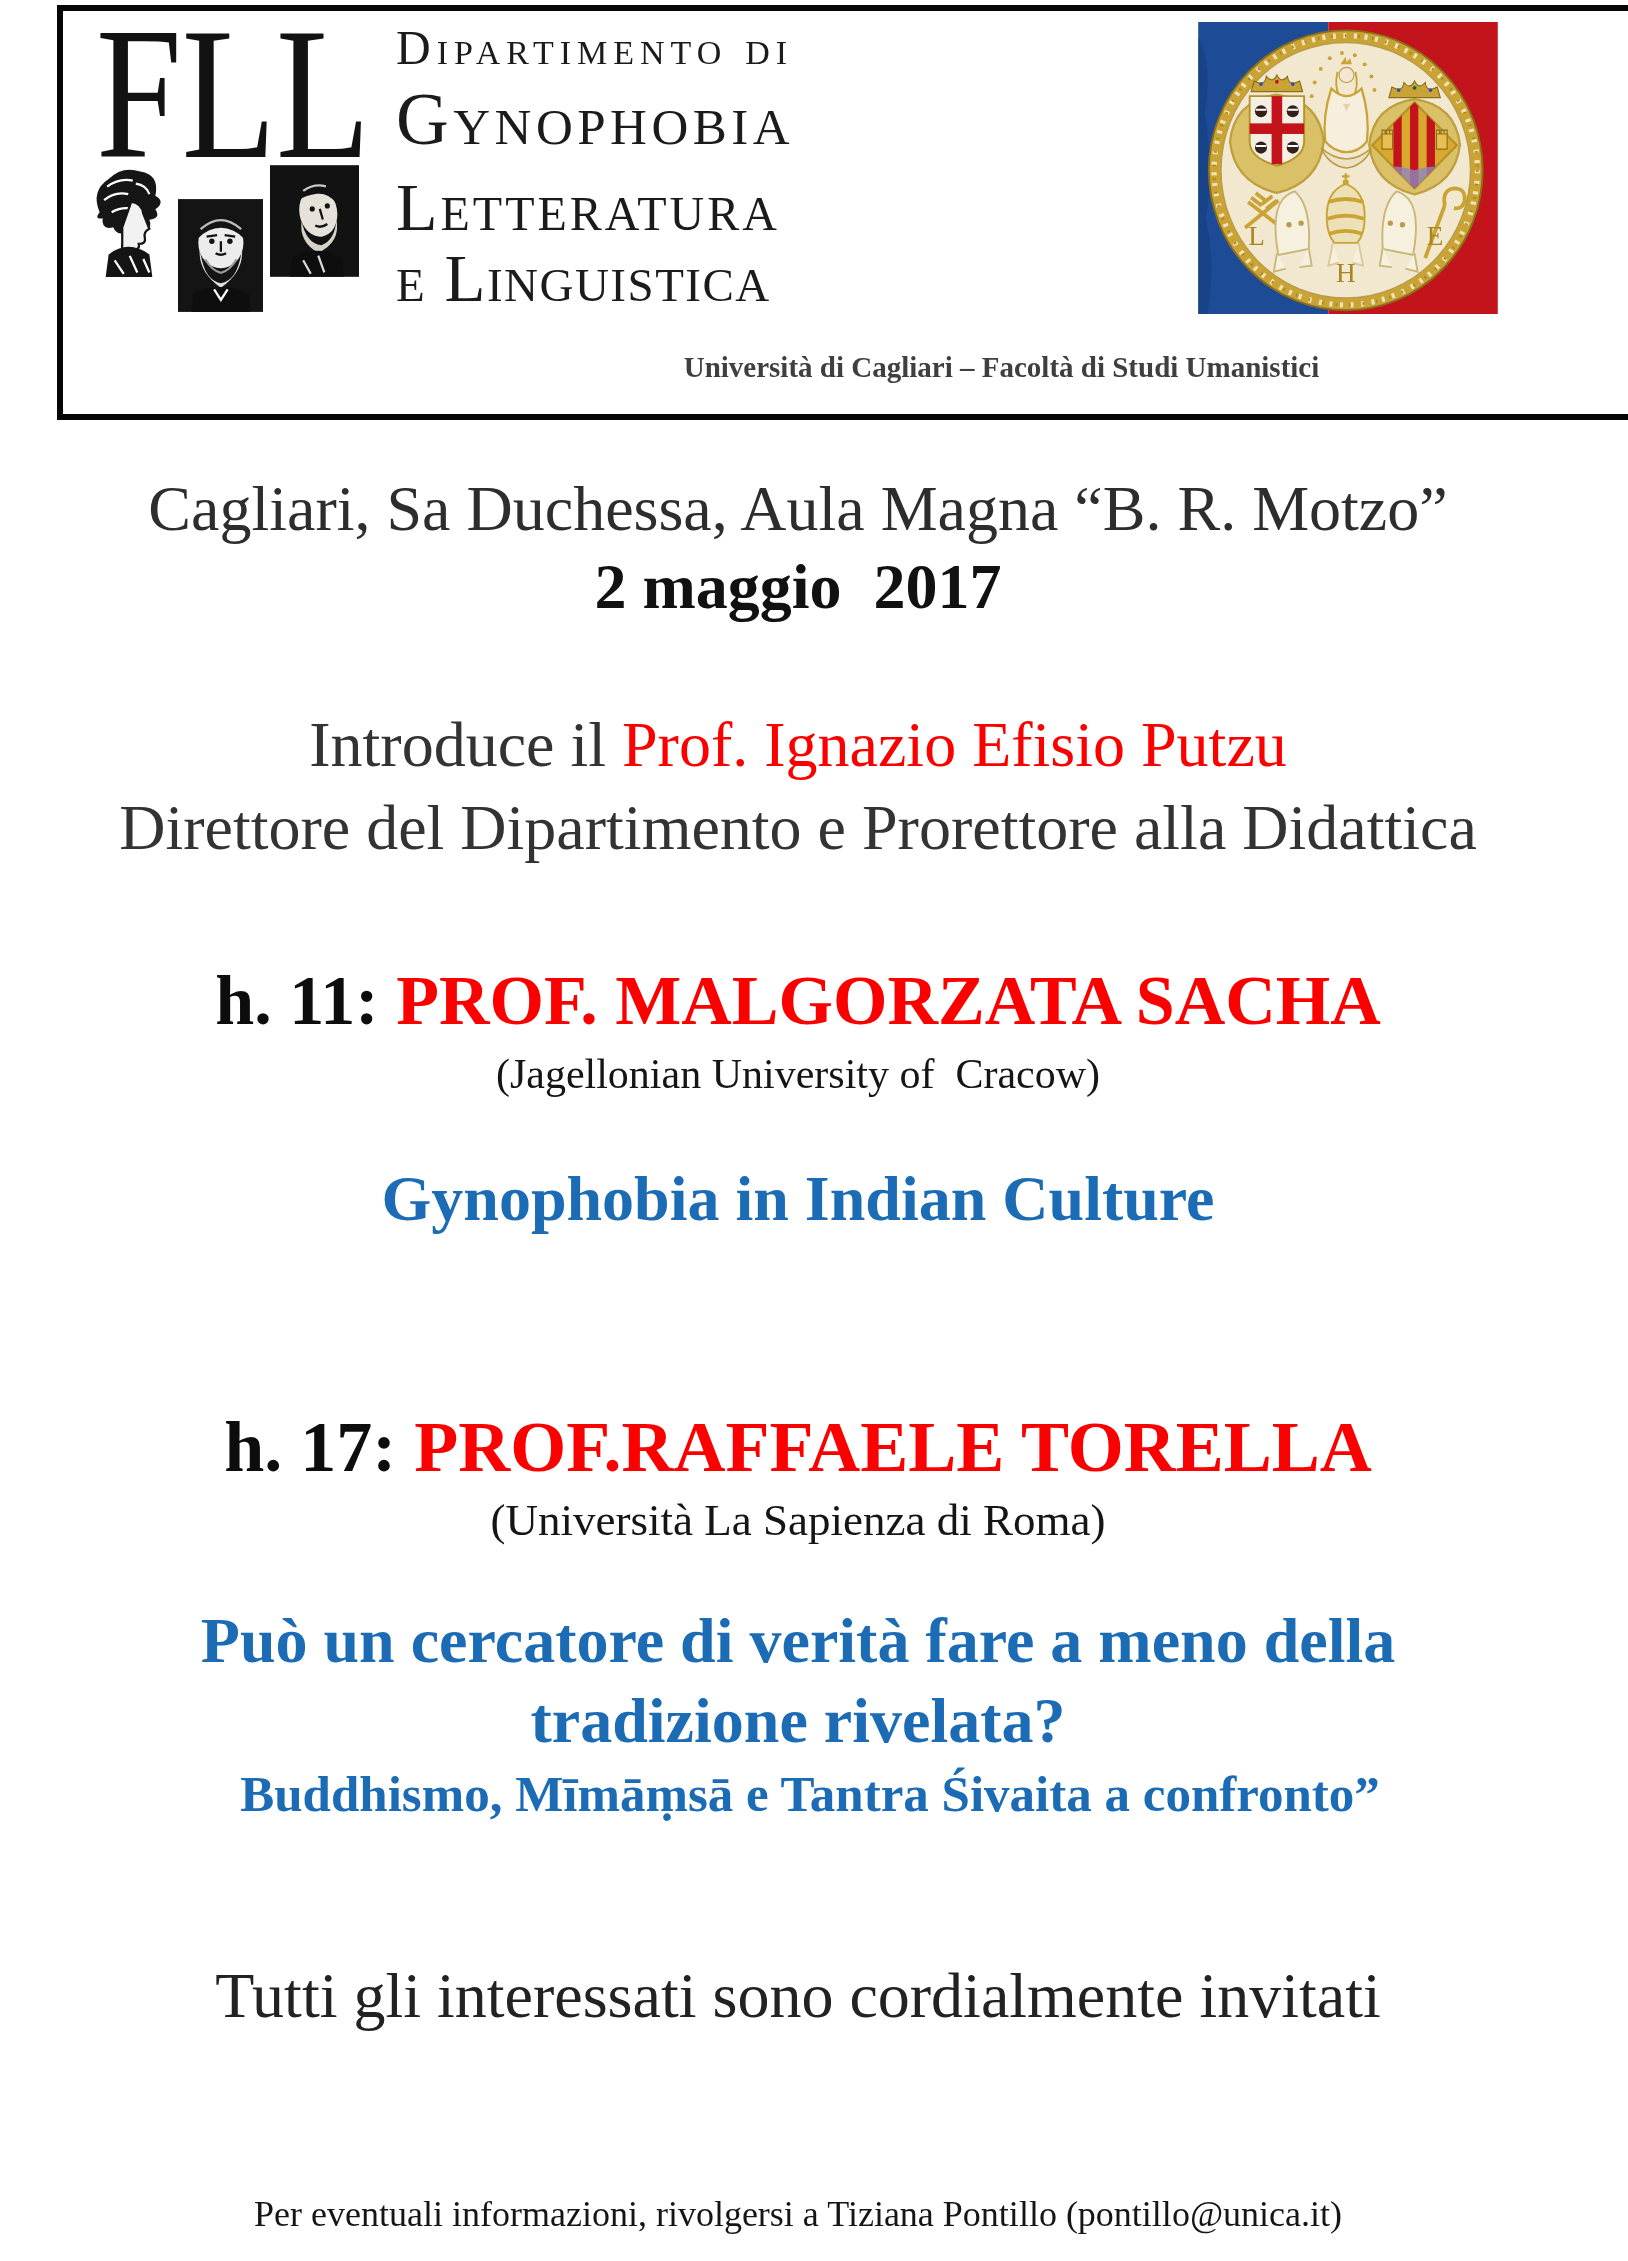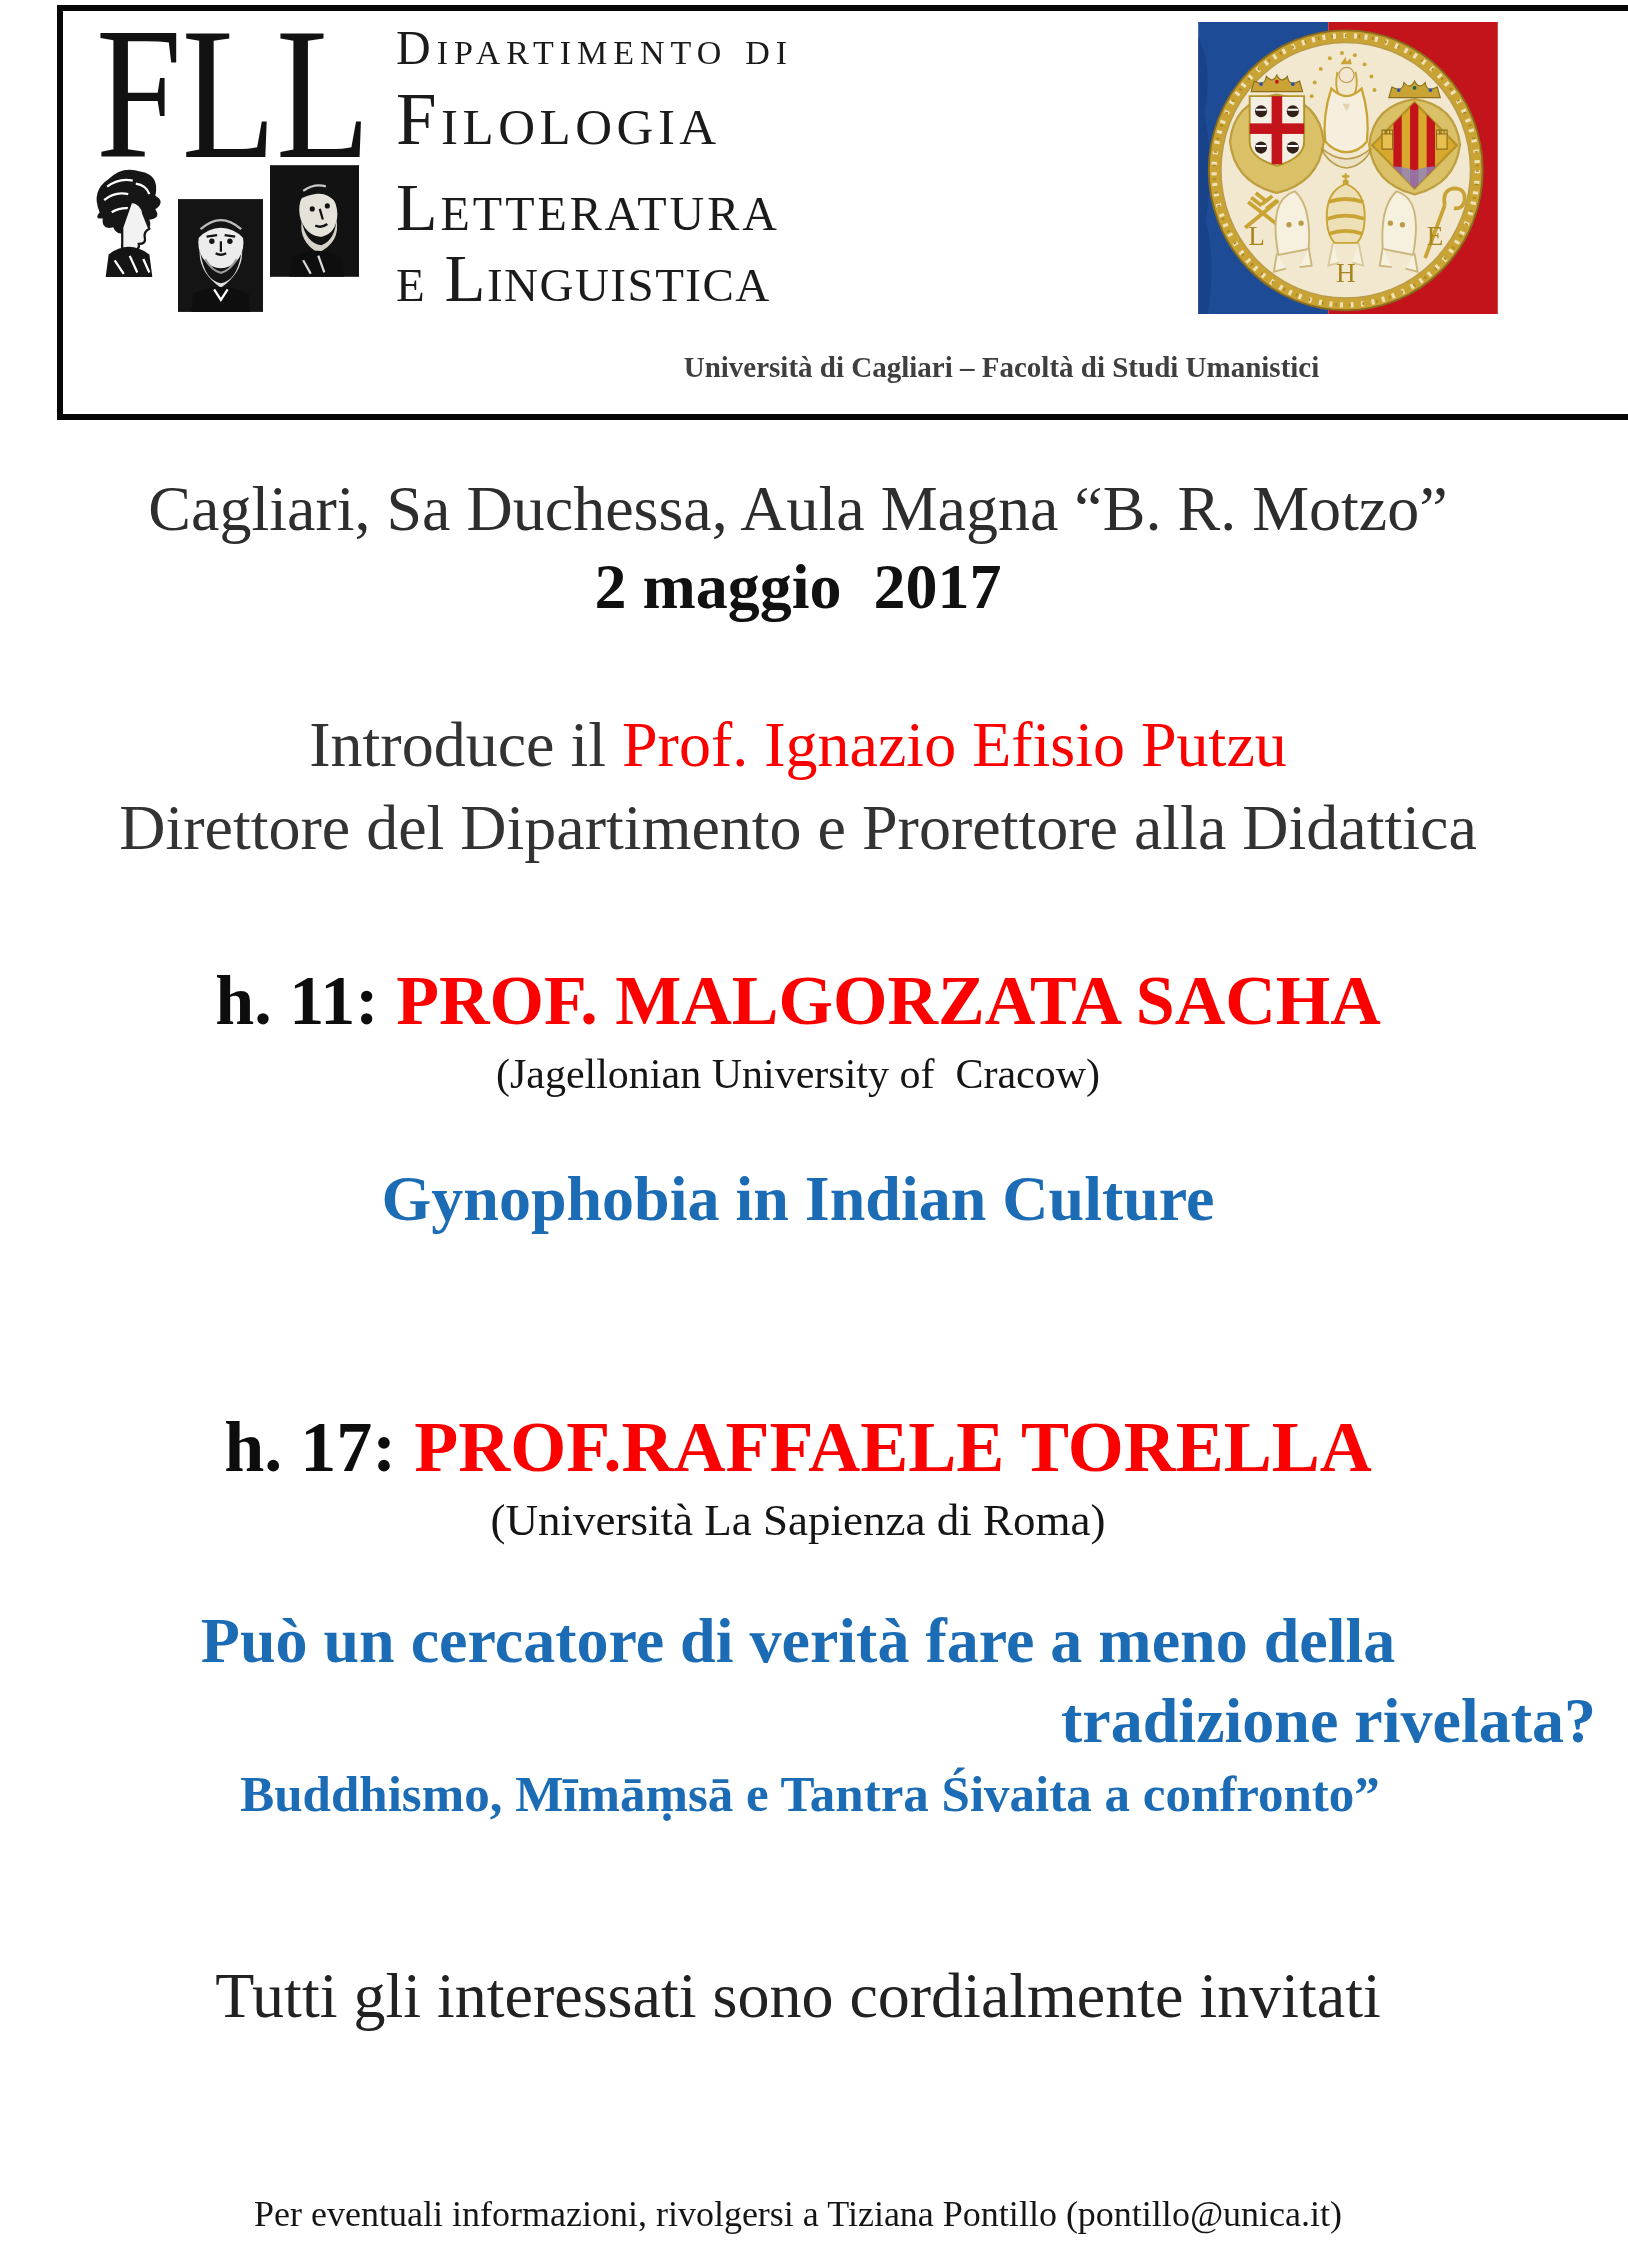--- a/index.html
+++ b/index.html
@@ -44,21 +44,21 @@
   .venue   {top:474px; font-size:64px;}
   .date    {top:552px; font-size:64px;font-weight:bold;color:#111;}
   .intro   {top:710px; font-size:64px;color:#333;}
   .role    {top:793px;font-size:64px;color:#333;}
   .s1-head {top:962px;font-size:70px;font-weight:bold;color:#0d0d0d;}
   .s1-aff  {top:1051px;font-size:42px;color:#151515;}
   .s1-title{top:1164px;font-size:64px;font-weight:bold;}
   .s2-head {top:1408px;font-size:72px;font-weight:bold;color:#0d0d0d;}
   .s2-aff  {top:1496px;font-size:45px;color:#151515;}
   .s2-t1   {top:1606px;font-size:64px;font-weight:bold;}
-  .s2-t2   {top:1686px;font-size:64px;font-weight:bold;text-align:right;}
+  .s2-t2   {top:1686px;font-size:64px;font-weight:bold;}
   .s2-sub  {top:1766px;font-size:51px;font-weight:bold;padding-left:12px;}
   .closing {top:1961px;font-size:64px;color:#222;}
   .contact {top:2195px;font-size:36px;color:#151515;}
   .red {color:#fc0000;margin-top:36px;}
   .blue{color:#1c6cb5;}
 </style>
 </head>
 <body>
 
 <div class="page">
@@ -97,21 +97,21 @@
       <path d="M44,34 Q58,24 74,28" stroke="#c9c9c9" stroke-width="3" fill="none"></path>
       <circle cx="56" cy="58" r="3.4" fill="#121212"></circle>
       <circle cx="76" cy="54" r="3.4" fill="#121212"></circle>
       <path d="M66,58 L70,72 M60,80 Q68,84 76,78" stroke="#121212" stroke-width="3" fill="none"></path>
       <path d="M42,74 Q48,104 68,106 Q86,100 88,72 Q94,102 64,116 Q38,102 42,74 Z" fill="#d6d2c8"></path>
       <path d="M30,122 Q64,104 96,124 L98,148 L26,148 Z" fill="#0e0e0e"></path>
       <path d="M44,126 L54,144 M64,120 L72,142" stroke="#d9d9d9" stroke-width="3"></path>
     </svg>
 
     <div class="abs dept l1">Dipartimento di</div>
-    <div class="abs dept l2">Filologia</div>
+    <div class="abs dept l2">Gynophobia</div>
     <div class="abs dept l3">Letteratura</div>
     <div class="abs dept l4">e Linguistica</div>
 
     <svg class="abs" style="left:1135px;top:11.3px" width="300" height="292" viewBox="0 0 396 386">
       <rect x="0" y="0" width="172" height="386" fill="#1d4b96"></rect>
       <rect x="172" y="0" width="224" height="386" fill="#c3141c"></rect>
       <path d="M0,20 Q20,60 8,120 Q22,190 10,260 Q24,320 12,386 L0,386 Z" fill="#163e7e" opacity=".6"></path>
 
       <ellipse cx="195" cy="196" rx="181" ry="185" fill="#c9a434"></ellipse>
       <ellipse cx="195" cy="196" rx="181" ry="185" fill="none" stroke="#8a6d1d" stroke-width="2.5"></ellipse>

